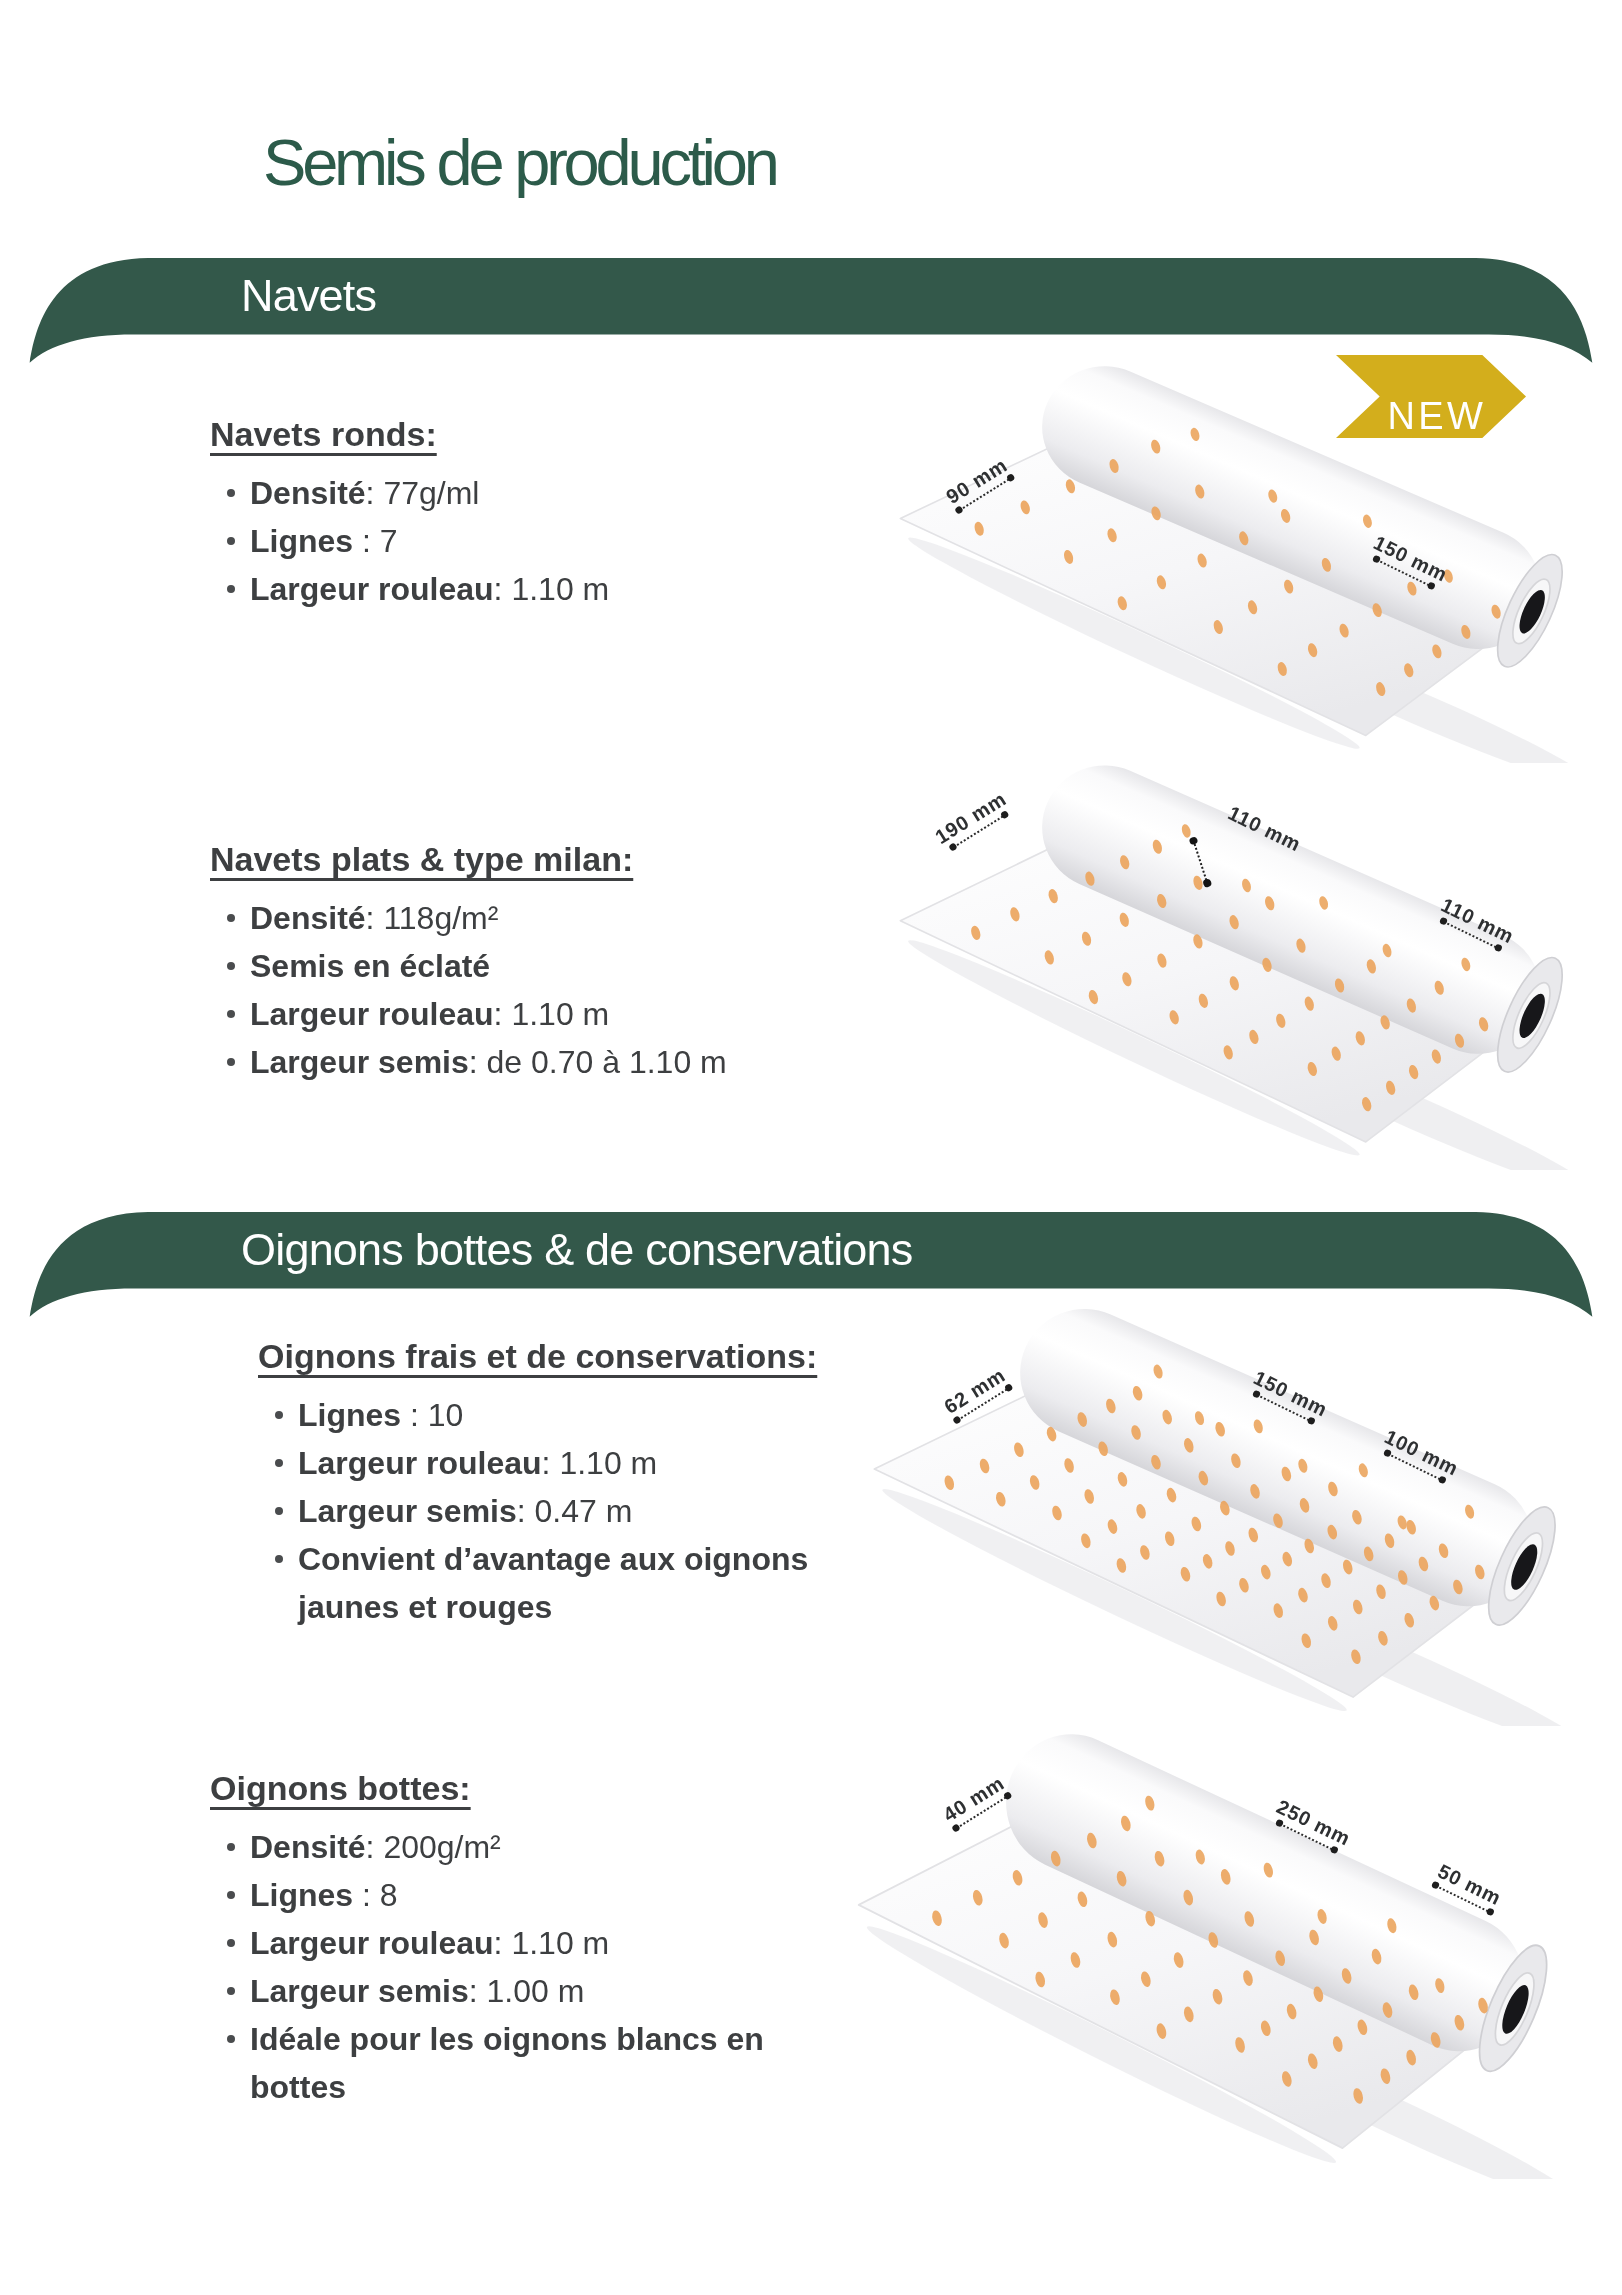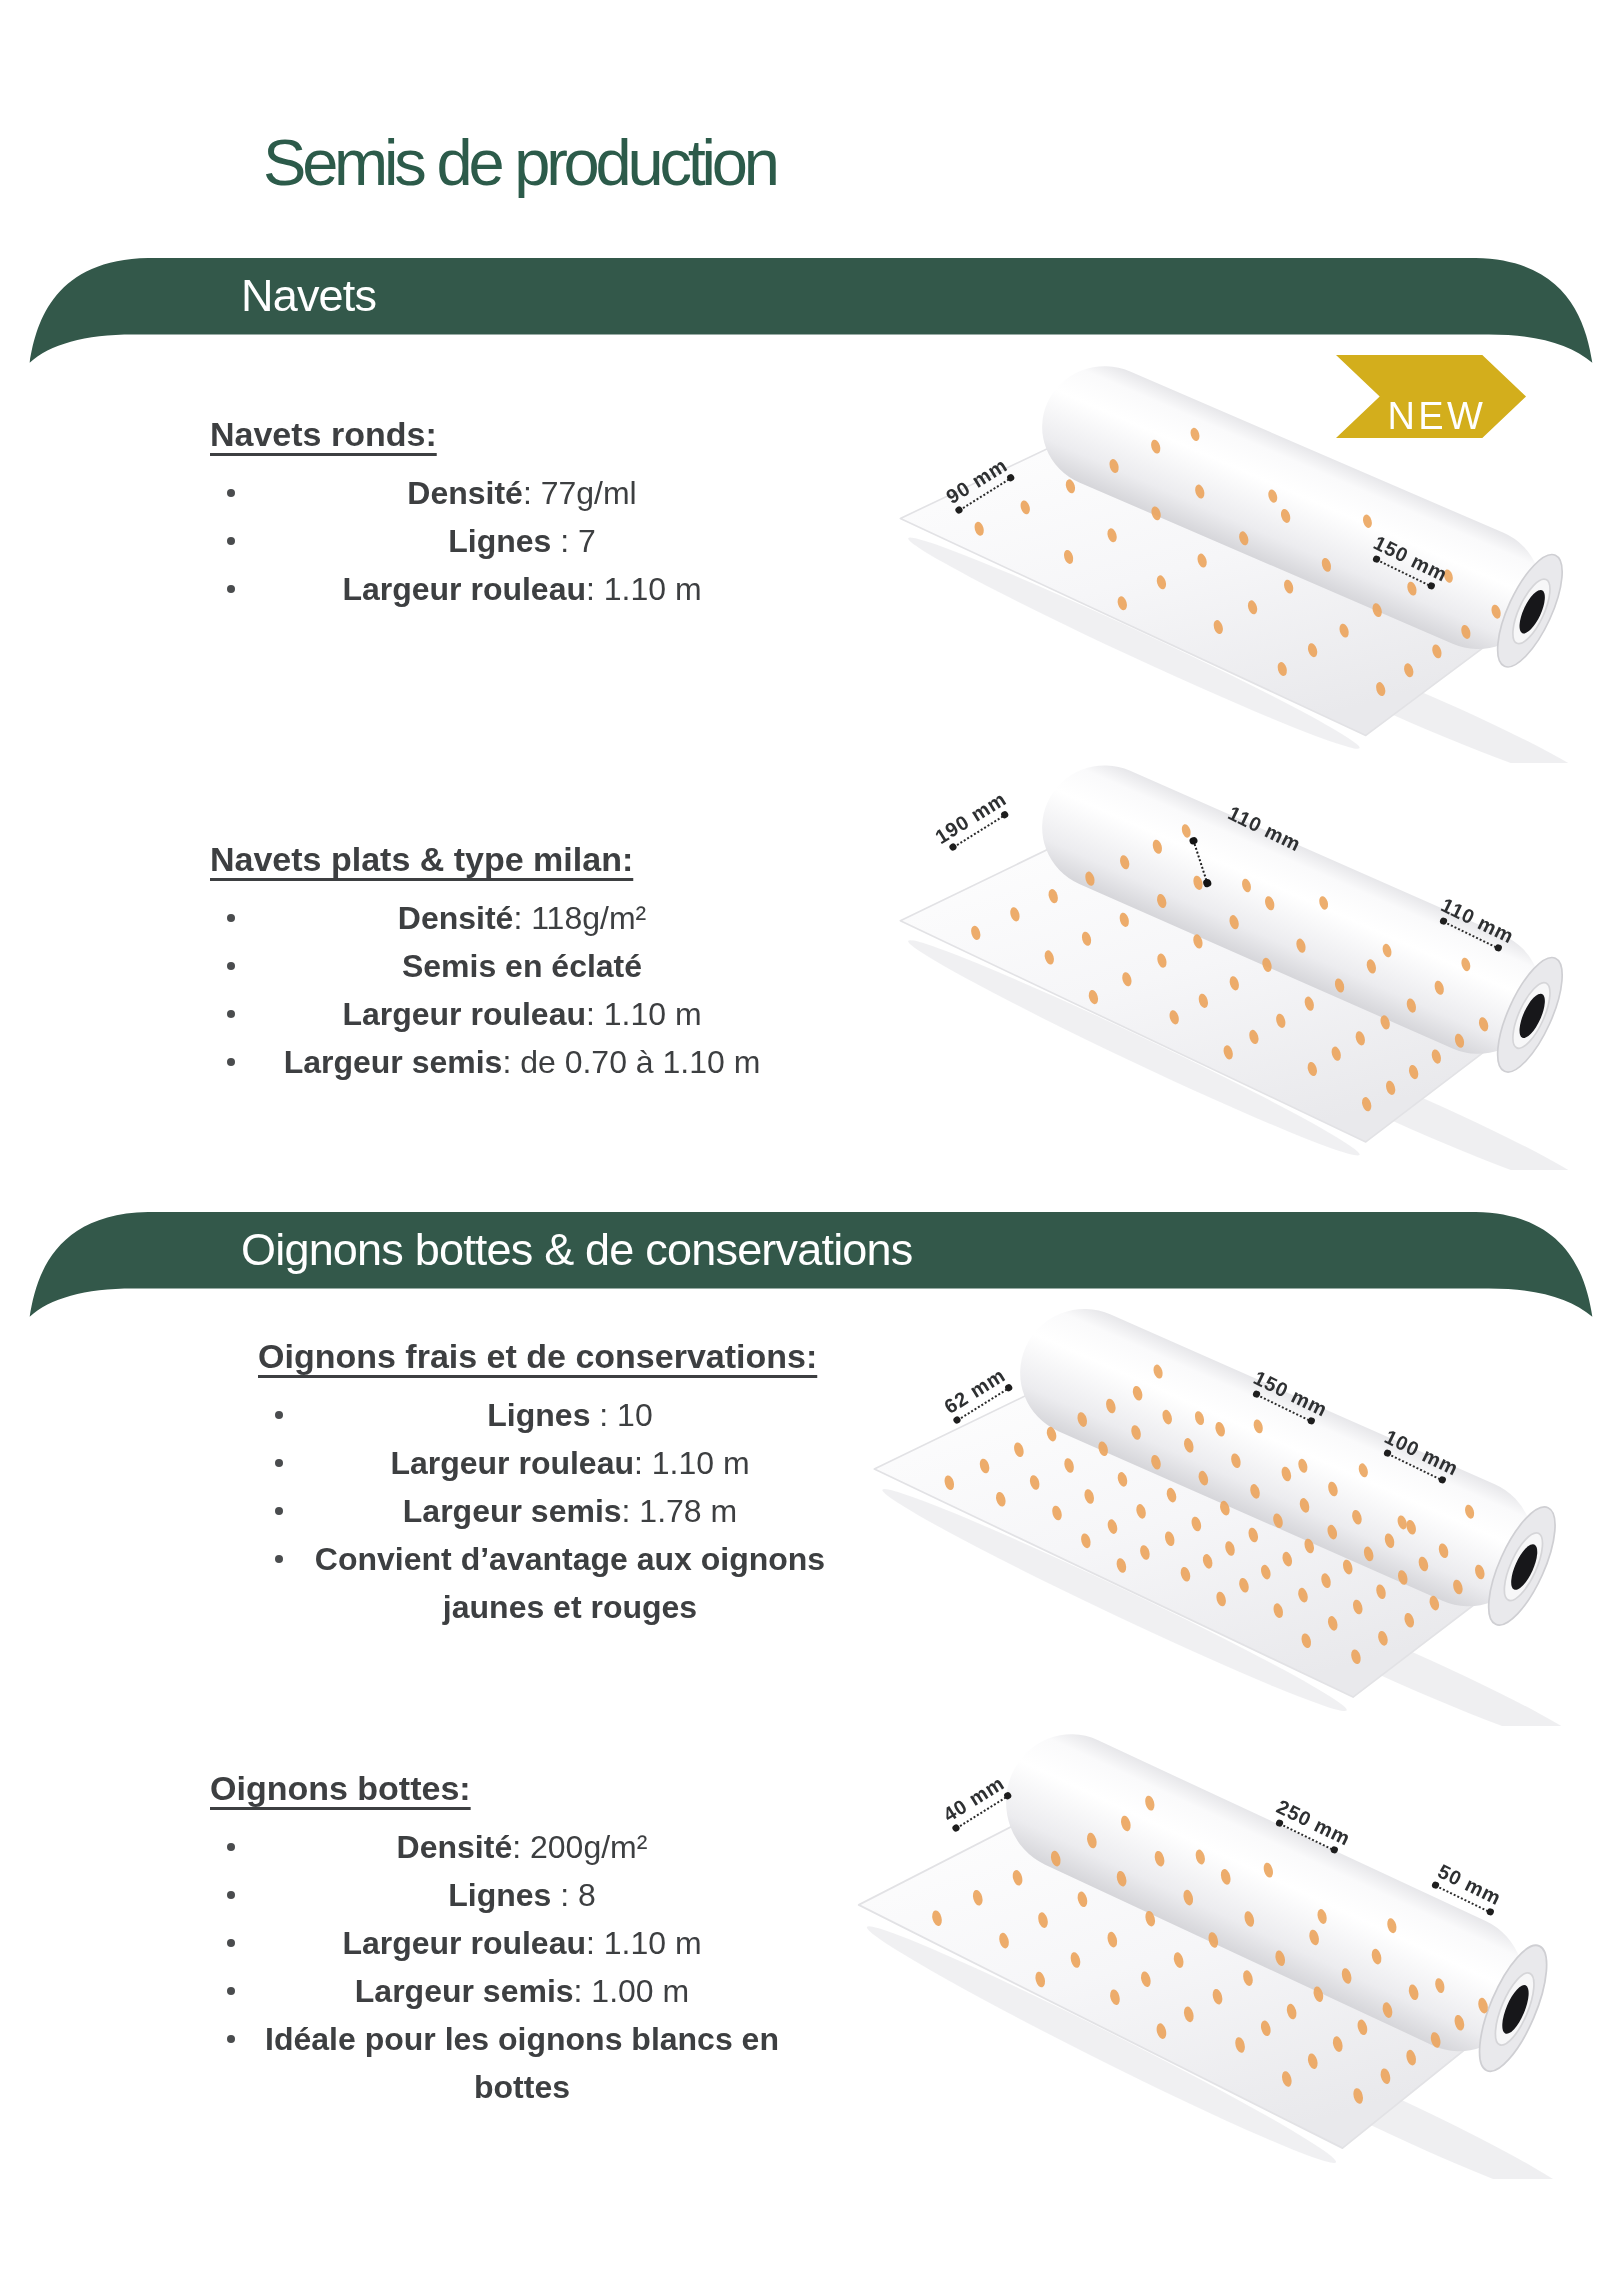--- a/index.html
+++ b/index.html
@@ -20,21 +20,21 @@
   #band-oignons{top:1202px;}
   
   .product{position:absolute;left:210px;width:584px;}
   #product-1{top:415px;}
   #product-2{top:840px;}
   #product-3{top:1337px;margin-left:48px;}
   #product-4{top:1769px;}
   .product h3{margin:0 0 15px 0;font-size:34px;font-weight:700;color:var(--ink);
               text-decoration:underline;text-decoration-thickness:2.9px;text-underline-offset:6.7px;}
   .items{font-size:32px;line-height:48px;}
-  .item{position:relative;padding-left:40px;text-align:center;}
+  .item{position:relative;padding-left:40px;}
   .item::before{content:"";position:absolute;left:16.7px;top:20px;width:8.3px;height:8.3px;
                 border-radius:50%;background:#4a4c4e;}
   .item .b{font-weight:700;}
   
   .figure{position:absolute;}
   #figure-1{left:867px;top:350px;width:734px;height:413px;}
   #figure-2{left:867px;top:749px;width:734px;height:421px;}
   #figure-3{left:840px;top:1292px;width:755px;height:434px;}
   #figure-4{left:824px;top:1716px;width:763px;height:463px;}
   .figure svg.roll{position:absolute;inset:0;width:100%;height:100%;}
@@ -113,21 +113,21 @@
         <div class="item"><span class="b">Semis en éclaté</span><span></span></div>
         <div class="item"><span class="b">Largeur rouleau</span><span>: 1.10 m</span></div>
         <div class="item"><span class="b">Largeur semis</span><span>: de 0.70 à 1.10 m</span></div>
       </div>
   </div>
   <div class="product" id="product-3">
     <h3>Oignons frais et de conservations:</h3>
     <div class="items">
         <div class="item"><span class="b">Lignes</span><span> : 10</span></div>
         <div class="item"><span class="b">Largeur rouleau</span><span>: 1.10 m</span></div>
-        <div class="item"><span class="b">Largeur semis</span><span>: 1.78 m</span></div>
+        <div class="item"><span class="b">Largeur semis</span><span>: 0.47 m</span></div>
         <div class="item"><span class="b">Convient d’avantage aux oignons jaunes et rouges</span><span></span></div>
       </div>
   </div>
   <div class="product" id="product-4">
     <h3>Oignons bottes:</h3>
     <div class="items">
         <div class="item"><span class="b">Densité</span><span>: 200g/m²</span></div>
         <div class="item"><span class="b">Lignes</span><span> : 8</span></div>
         <div class="item"><span class="b">Largeur rouleau</span><span>: 1.10 m</span></div>
         <div class="item"><span class="b">Largeur semis</span><span>: 1.00 m</span></div>

